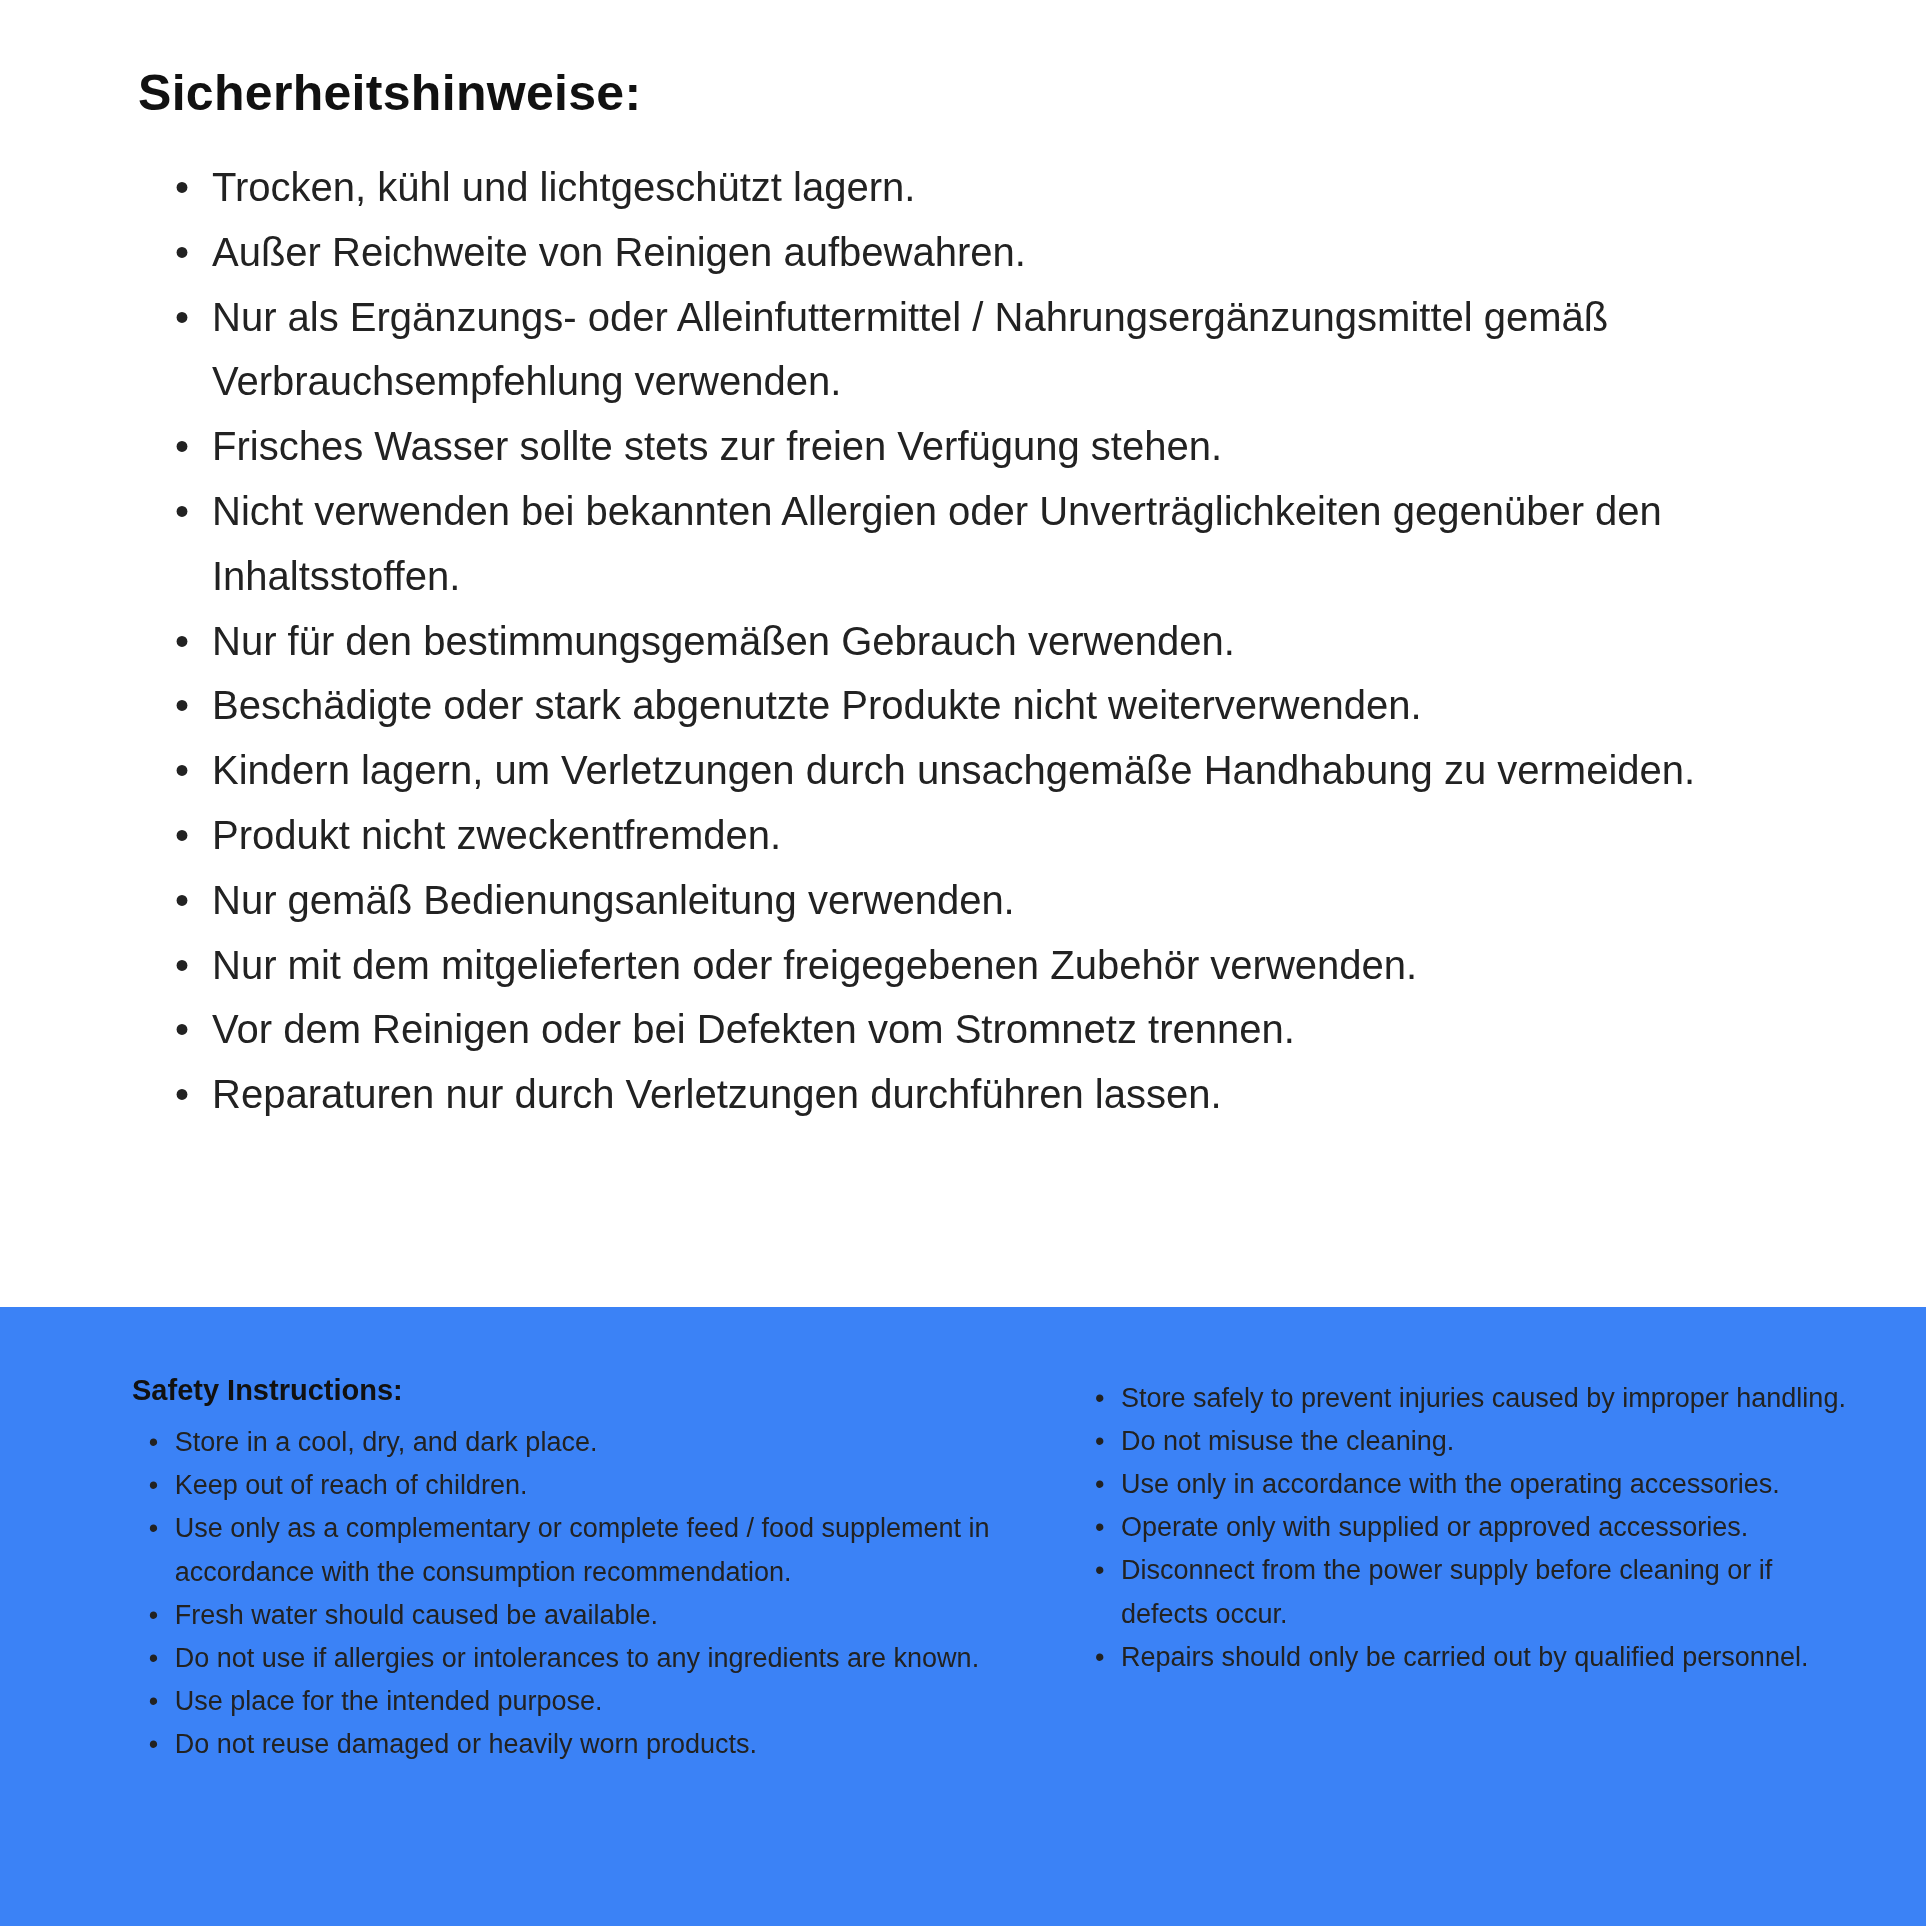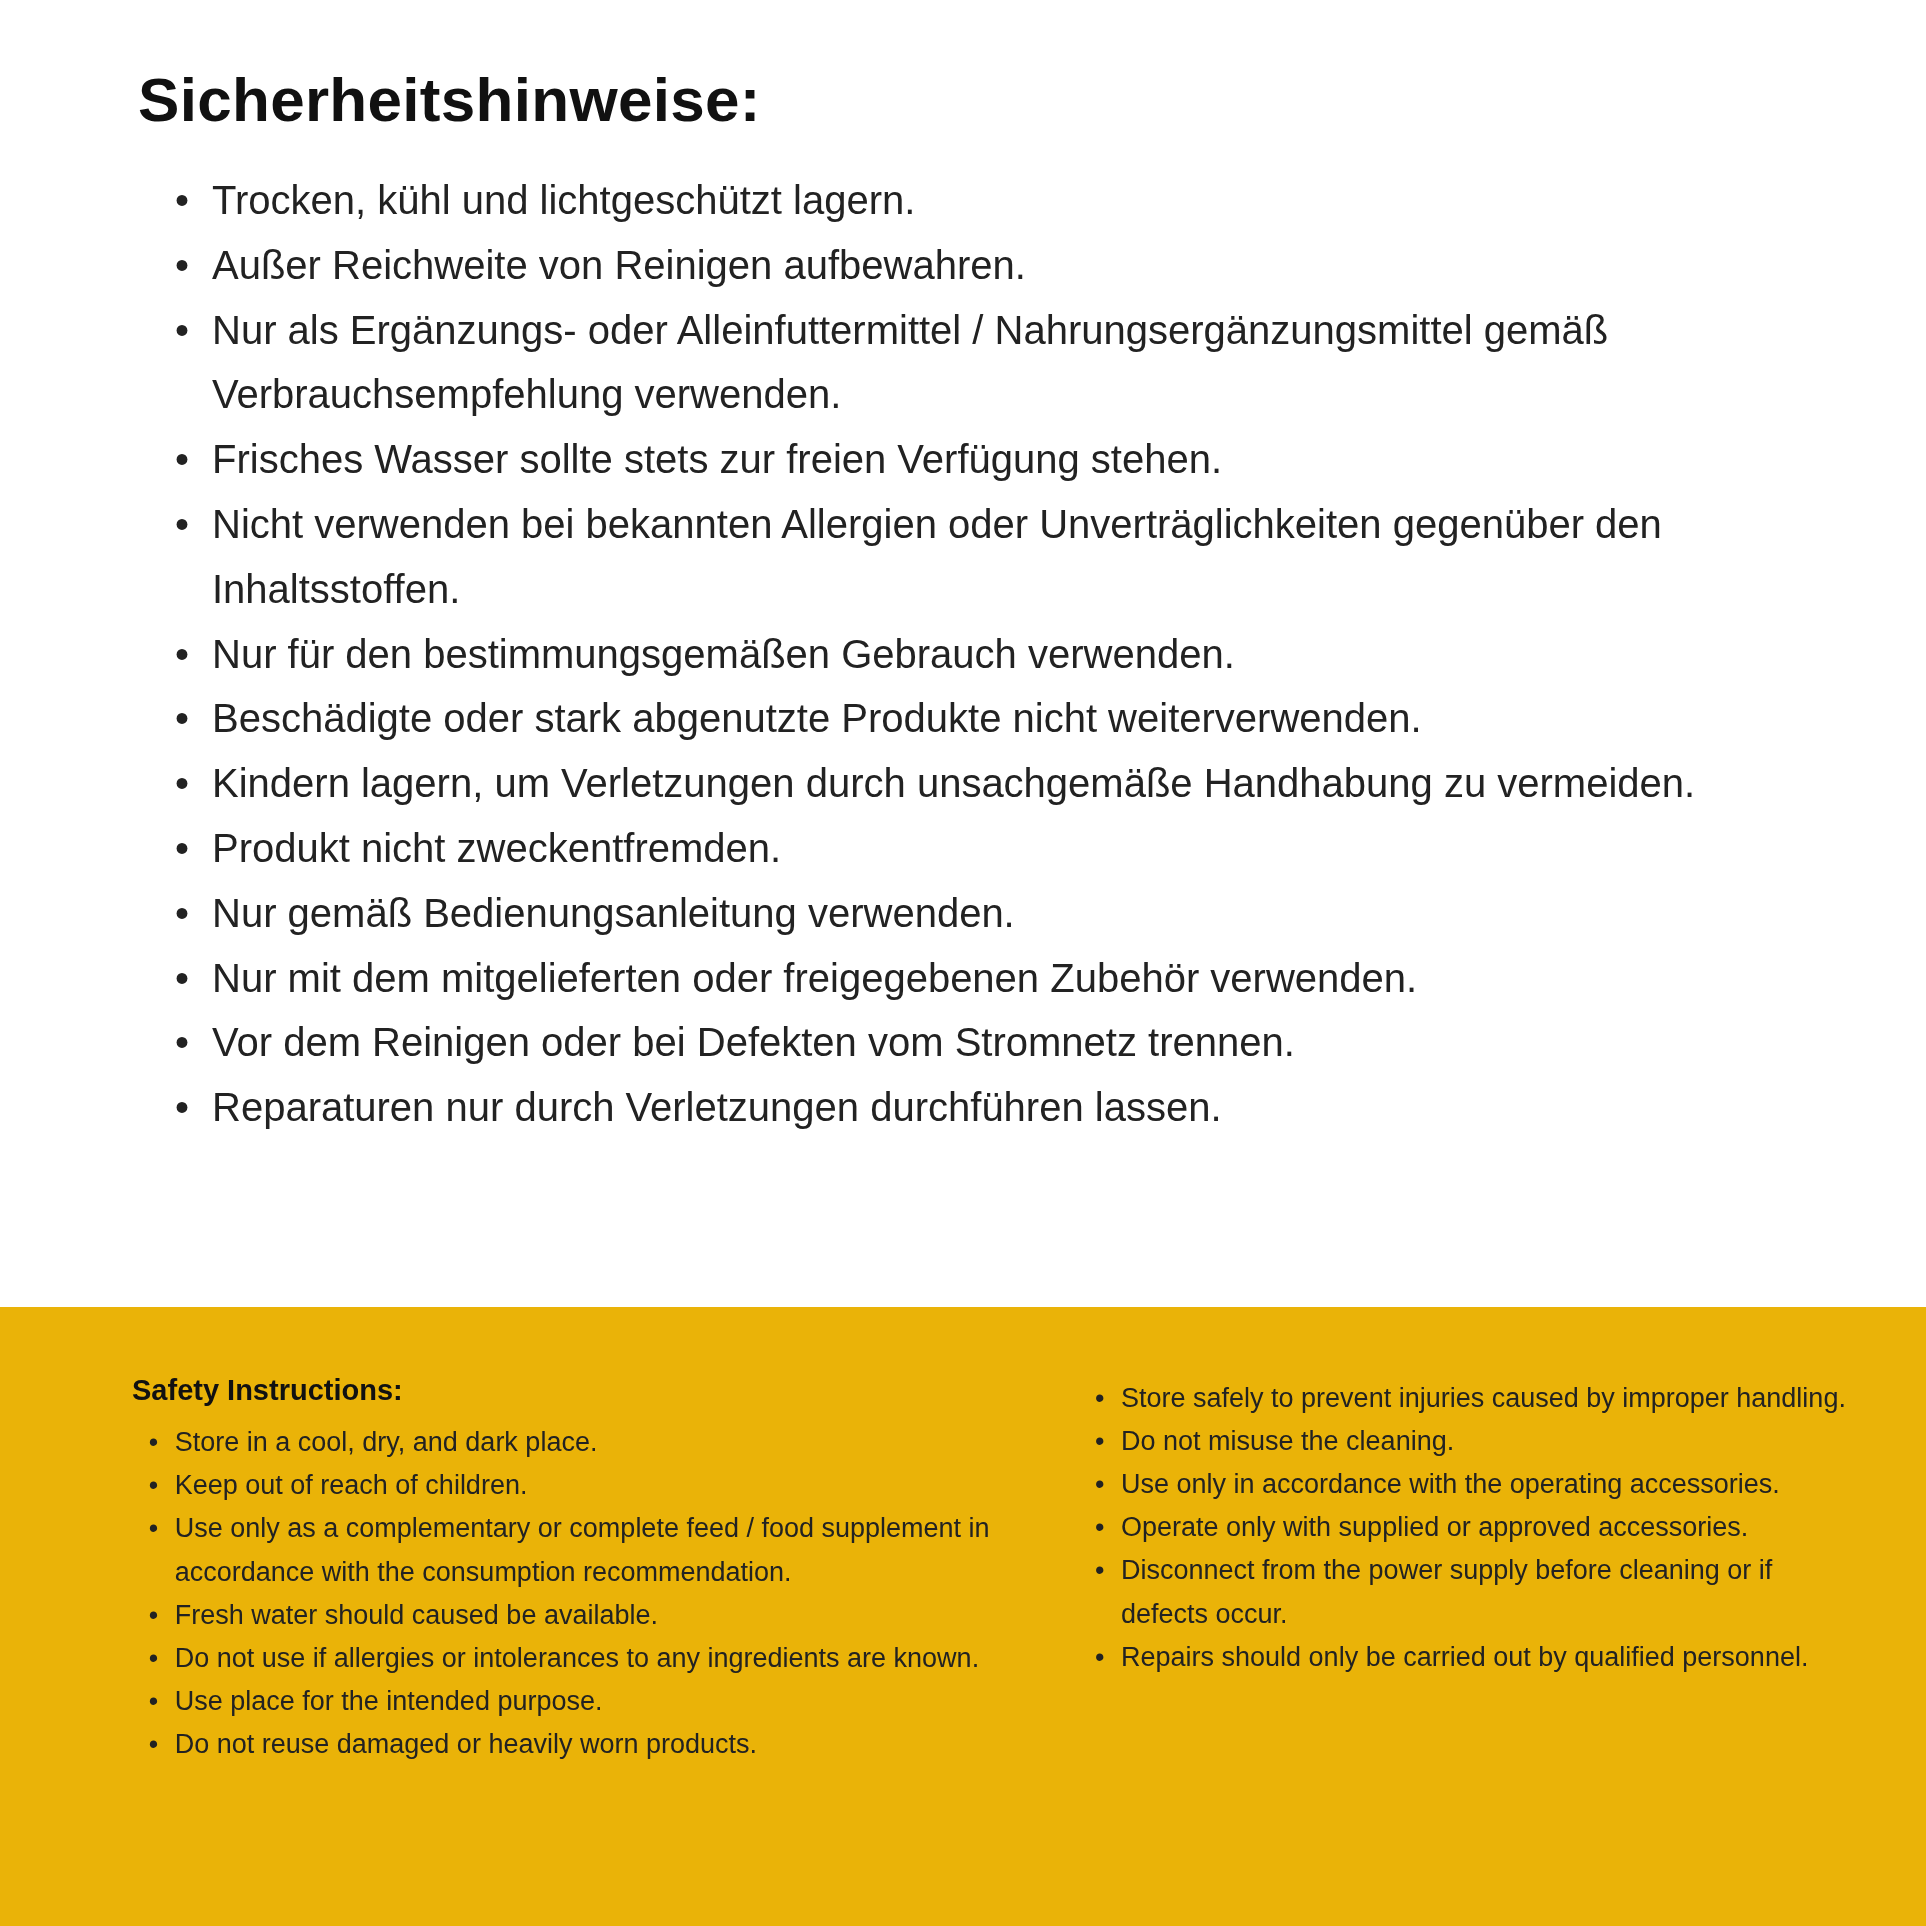--- a/index.html
+++ b/index.html
@@ -9,21 +9,21 @@
     background: #ffffff;
     color: #1a1a1a;
     position: relative;
   }
 
   
   .german-section {
     padding: 64px 96px 0 138px;
   }
   .german-title {
-    font-size: 62px;
+    font-size: 50px;
     font-weight: 700;
     color: #111111;
     margin-bottom: 33px;
     letter-spacing: 0.3px;
   }
   ul { list-style: none; }
   .german-list { margin-left: 37px; max-width: 1682px; }
   .german-list li {
     display: flex;
     font-size: 40px;
@@ -36,21 +36,21 @@
   }
   .li-text { flex: 1 1 auto; }
 
   
   .english-section {
     position: absolute;
     left: 0;
     top: 1307px;
     width: 1926px;
     height: 620px;
-    background: #eab308;
+    background: #3b82f6;
     padding: 67px 74px 0 132px;
     display: flex;
     gap: 71px;
   }
   .col-left { width: 892px; flex: 0 0 892px; }
   .col-right { flex: 1 1 auto; padding-top: 2.6px; }
   .english-title {
     font-size: 29px;
     font-weight: 700;
     color: #111111;

